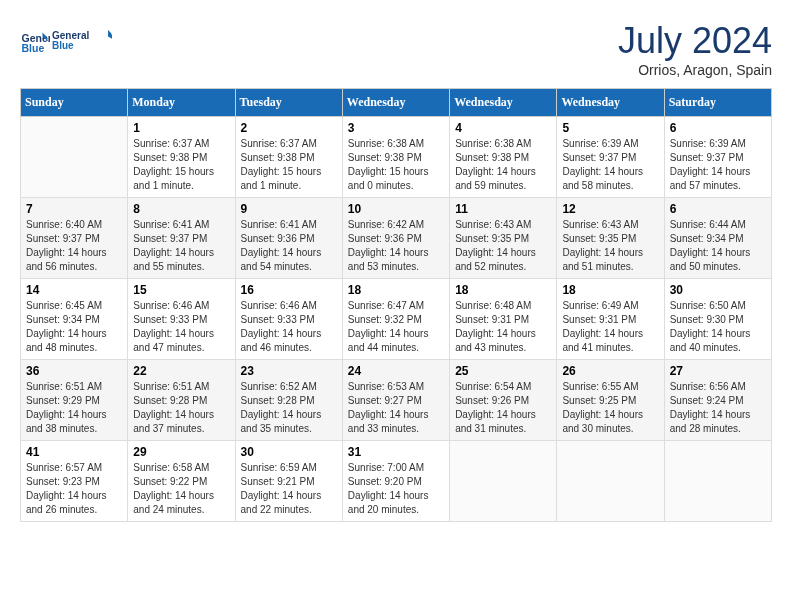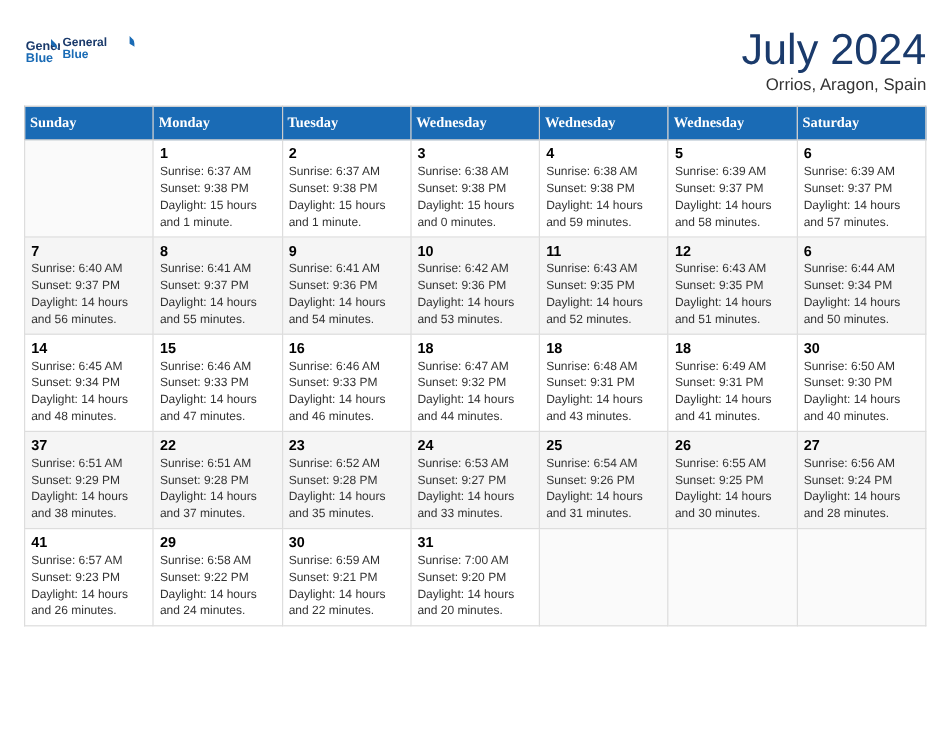--- a/index.html
+++ b/index.html
@@ -202,21 +202,21 @@
           <span class="day-num">18</span>
           <div class="day-info">Sunrise: 6:49 AM<br>Sunset: 9:31 PM<br>Daylight: 14 hours and 41 minutes.</div>
         </td>
         <td>
           <span class="day-num">30</span>
           <div class="day-info">Sunrise: 6:50 AM<br>Sunset: 9:30 PM<br>Daylight: 14 hours and 40 minutes.</div>
         </td>
       </tr>
       <tr>
         <td>
-          <span class="day-num">37</span>
+          <span class="day-num">36</span>
           <div class="day-info">Sunrise: 6:51 AM<br>Sunset: 9:29 PM<br>Daylight: 14 hours and 38 minutes.</div>
         </td>
         <td>
           <span class="day-num">22</span>
           <div class="day-info">Sunrise: 6:51 AM<br>Sunset: 9:28 PM<br>Daylight: 14 hours and 37 minutes.</div>
         </td>
         <td>
           <span class="day-num">23</span>
           <div class="day-info">Sunrise: 6:52 AM<br>Sunset: 9:28 PM<br>Daylight: 14 hours and 35 minutes.</div>
         </td>

